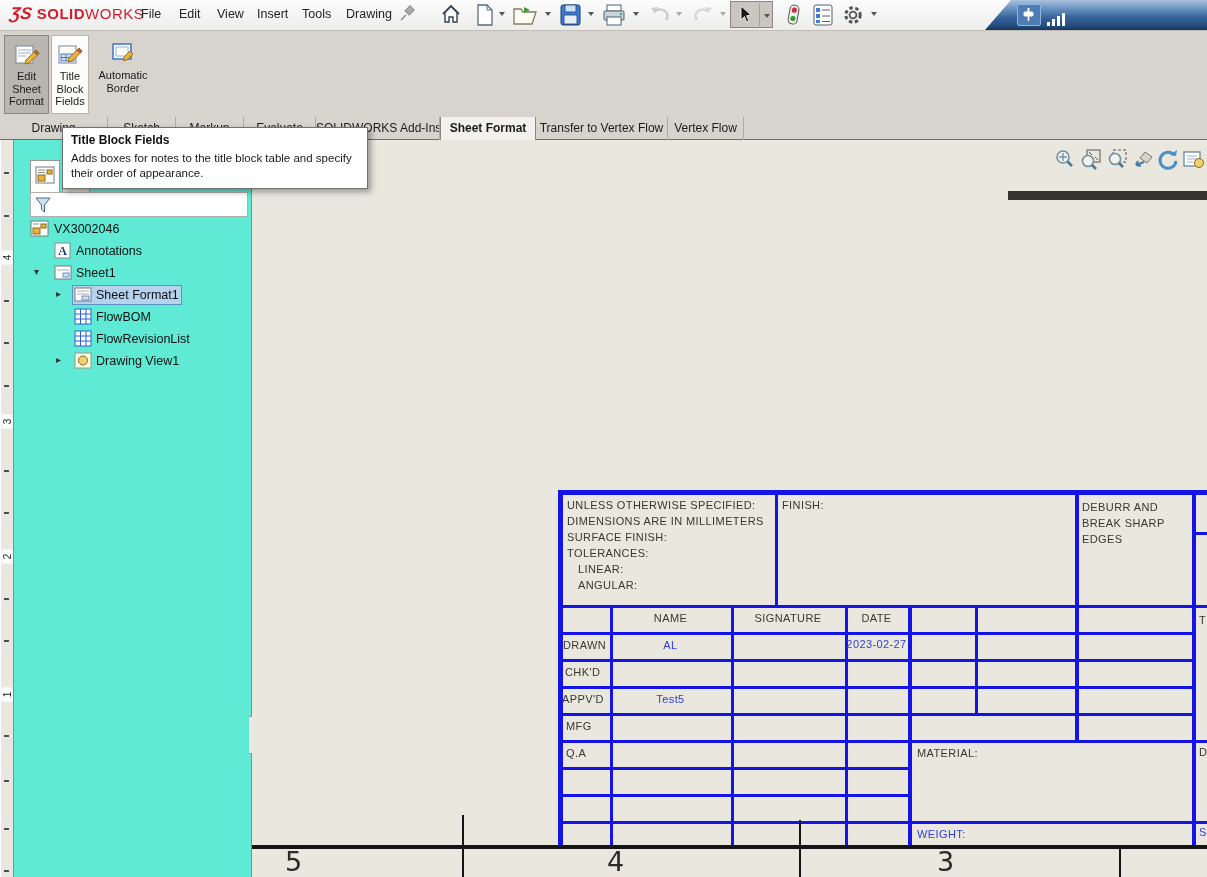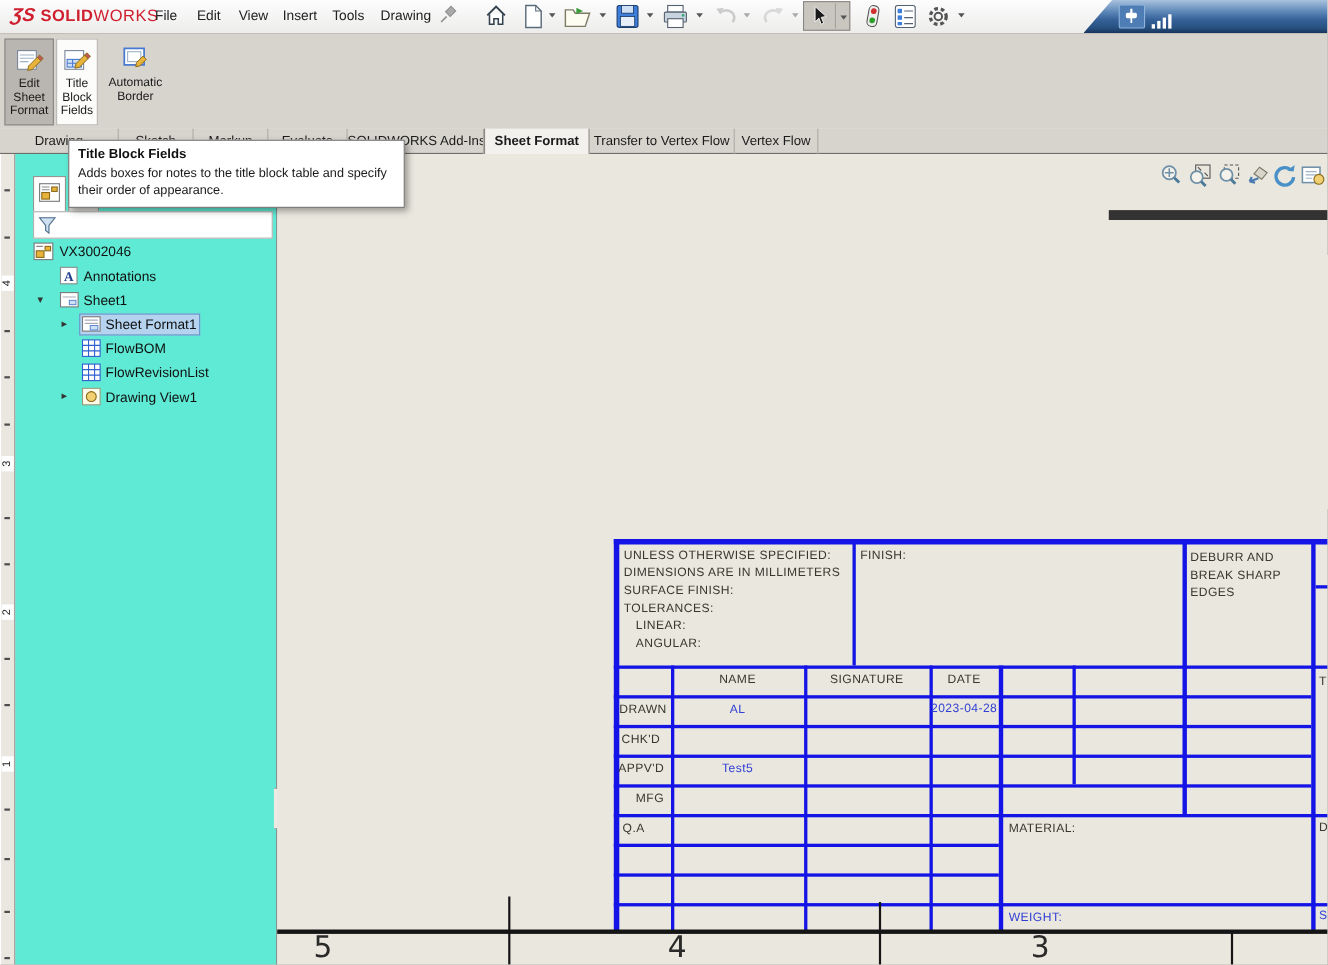--- a/index.html
+++ b/index.html
@@ -470,25 +470,25 @@
         <div class="tb-text" style="left:224px;top:9px">FINISH:</div>
         <div class="tb-text" style="left:524px;top:9px;width:100px;line-height:16px">DEBURR AND BREAK SHARP EDGES</div>
 
         <div class="tb-text tb-center" style="left:52px;top:122px;width:121px">NAME</div>
         <div class="tb-text tb-center" style="left:173px;top:122px;width:114px">SIGNATURE</div>
         <div class="tb-text tb-center" style="left:287px;top:122px;width:63px">DATE</div>
 
         <div class="tb-text" style="left:5px;top:149px">DRAWN</div>
         <div class="tb-text" style="left:7px;top:176px">CHK'D</div>
         <div class="tb-text" style="left:4px;top:203px">APPV'D</div>
-        <div class="tb-text" style="left:20px;top:230px">MFG</div>
+        <div class="tb-text" style="left:8px;top:230px">MFG</div>
         <div class="tb-text" style="left:8px;top:257px">Q.A</div>
 
         <div class="tb-text blue tb-center" style="left:52px;top:149px;width:121px">AL</div>
-        <div class="tb-text blue tb-center" style="left:285px;top:148px;width:67px">2023-04-28</div>
+        <div class="tb-text blue tb-center" style="left:285px;top:148px;width:67px">2023-02-27</div>
         <div class="tb-text blue tb-center" style="left:52px;top:203px;width:121px">Test5</div>
 
         <div class="tb-text" style="left:359px;top:257px">MATERIAL:</div>
         <div class="tb-text blue" style="left:359px;top:338px">WEIGHT:</div>
 
         <div class="tb-text" style="left:641px;top:124px">T</div>
         <div class="tb-text" style="left:641px;top:256px">D</div>
         <div class="tb-text blue" style="left:641px;top:336px">S</div>
       </div>
 

